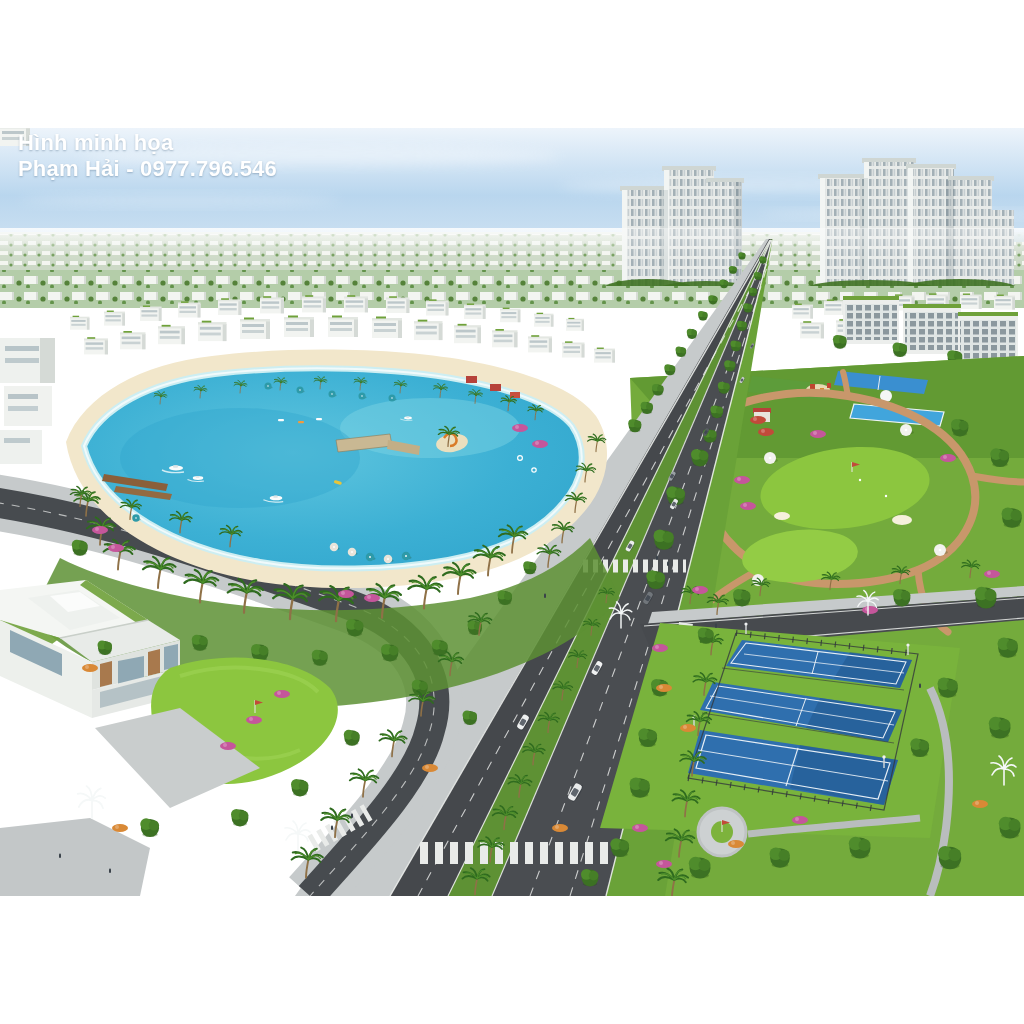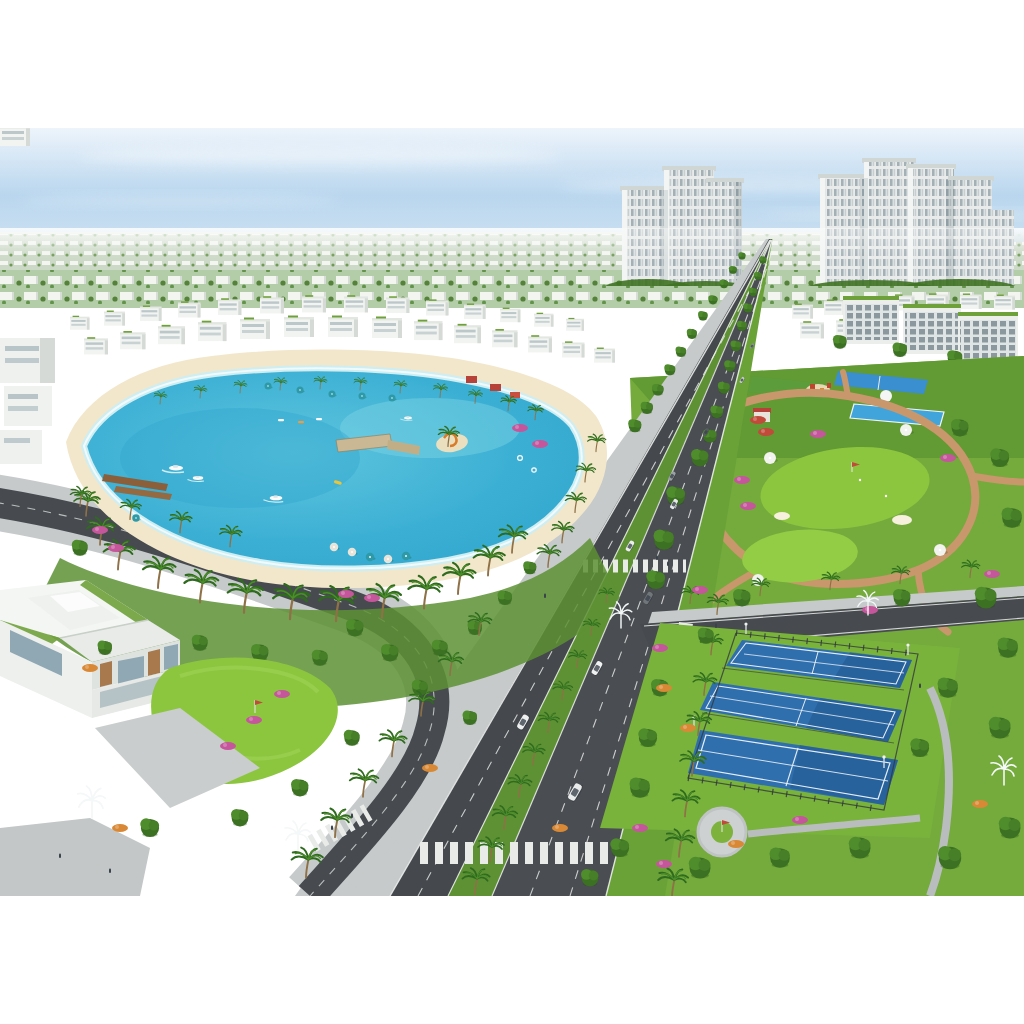--- a/index.html
+++ b/index.html
@@ -675,14 +675,18 @@
   <use href="#sym-person" transform="translate(352,690)"></use>
           <use href="#sym-person" transform="translate(332,702)"></use>
   <use href="#sym-person" transform="translate(545,470)"></use>
           <use href="#sym-person" transform="translate(716,500)"></use>
   <use href="#sym-person" transform="translate(920,560)"></use>
           <use href="#sym-person" transform="translate(60,730)"></use>
   <use href="#sym-person" transform="translate(110,745)"></use>
 </g>
 </svg>
 
+<div class="watermark">
+  <div>Hình minh họa</div>
+  <div>Phạm Hải - 0977.796.546</div>
 </div>
 </div>
+</div>
 
 </body></html>

